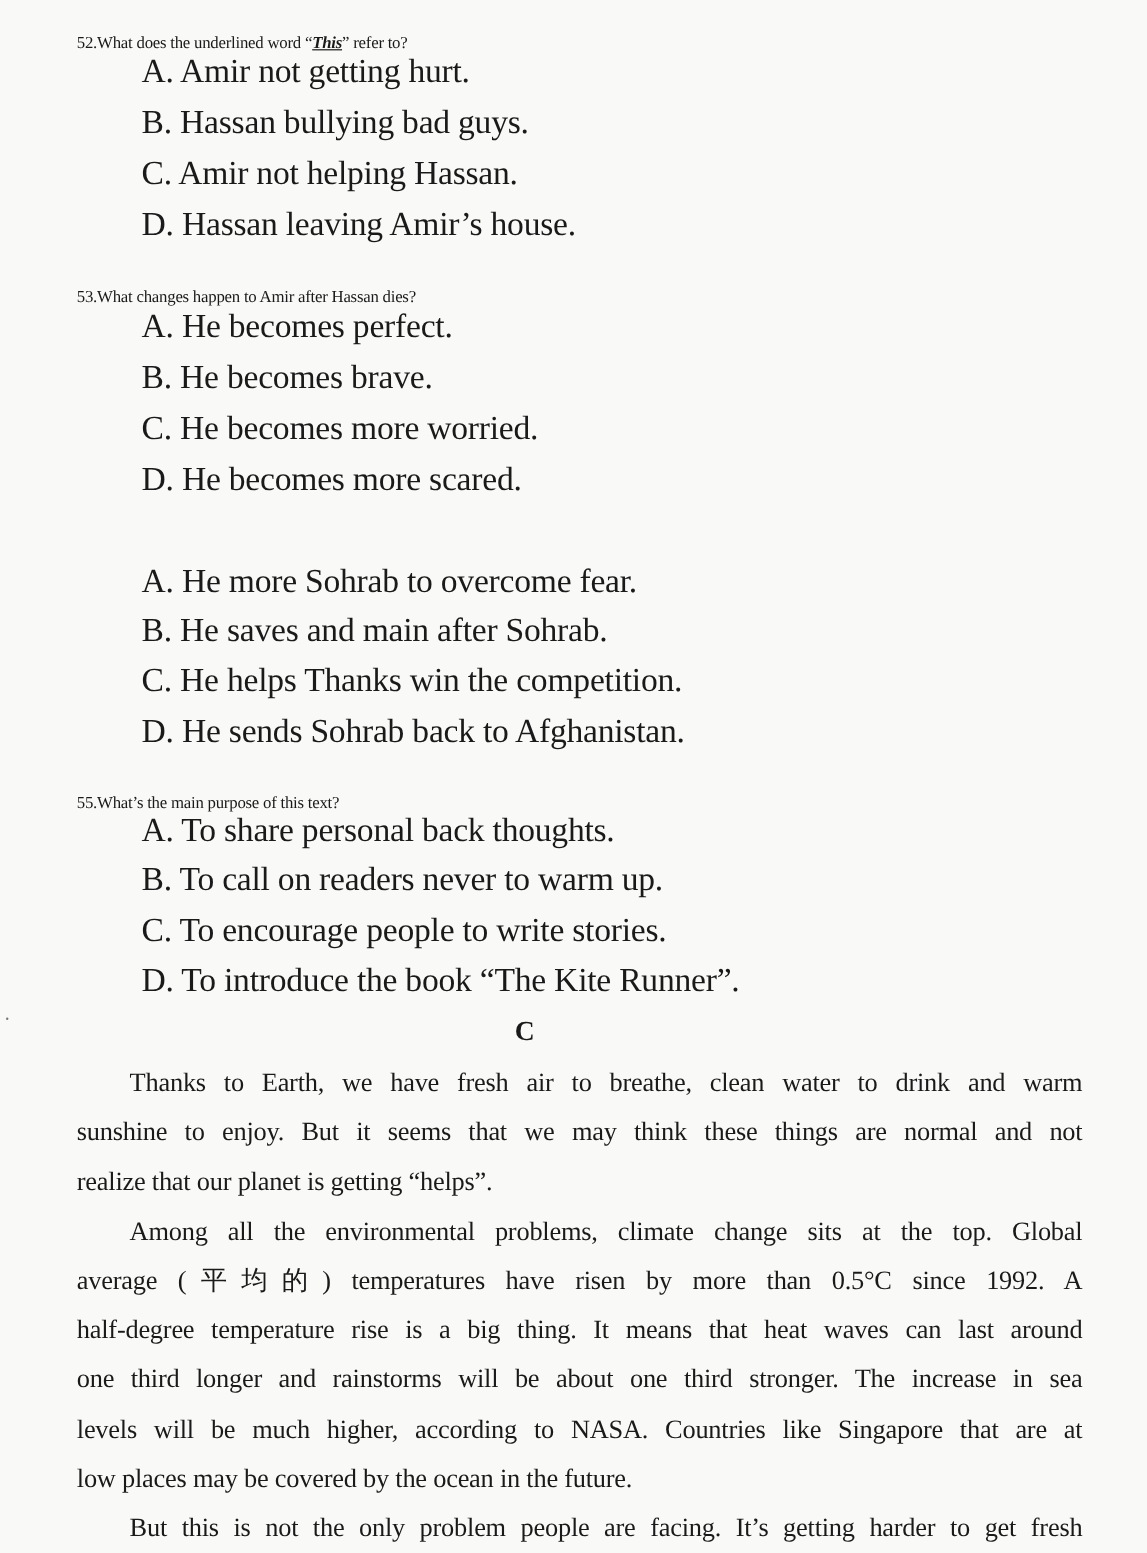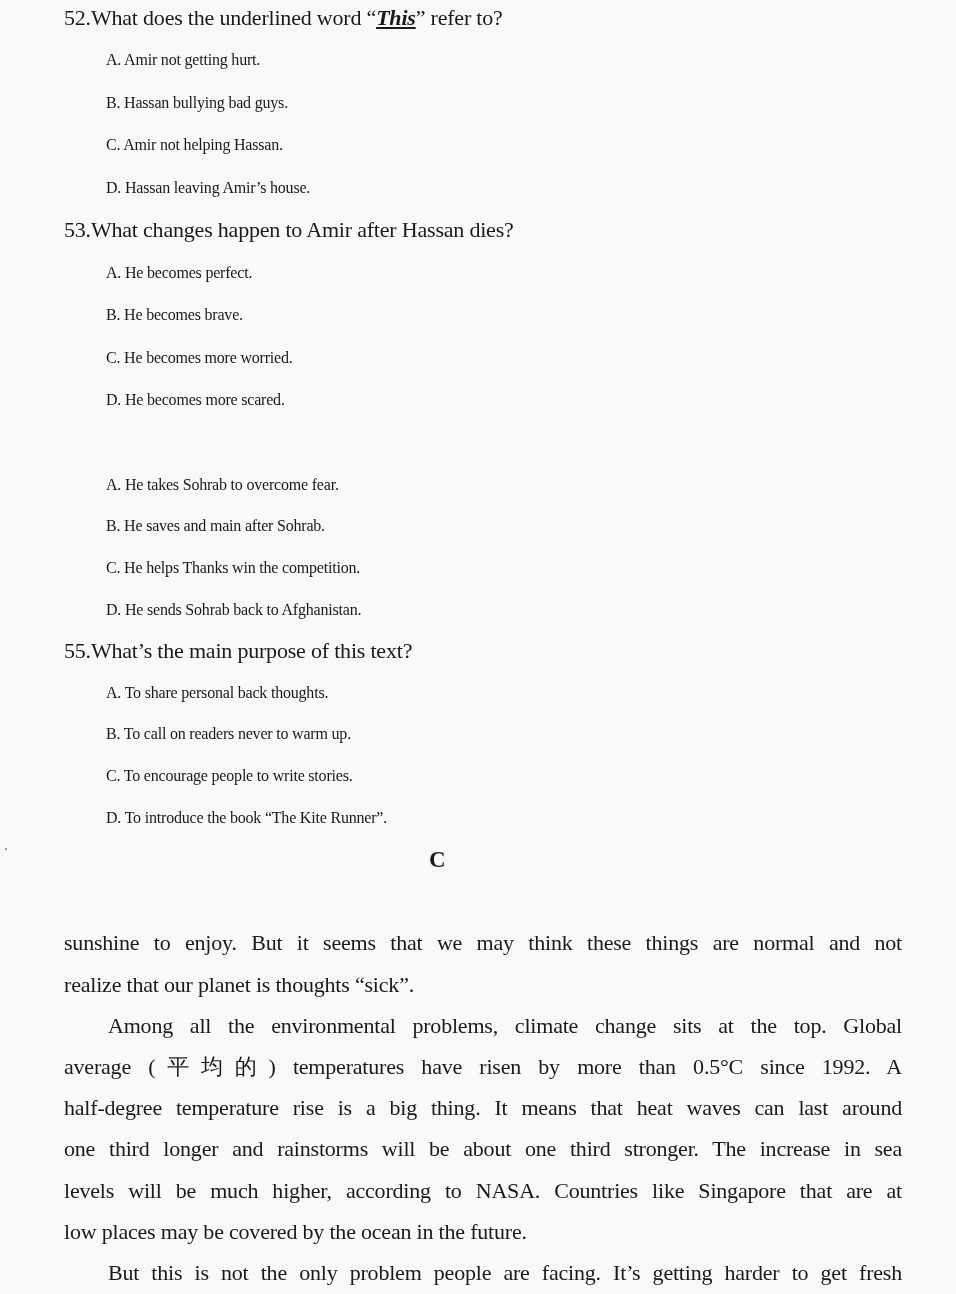--- a/index.html
+++ b/index.html
@@ -6,26 +6,27 @@
   body {
     width: 956px; height: 1294px; overflow: hidden;
     background: #f9f9f7;
     font-family: "Liberation Serif", "DejaVu Serif", serif;
     color: #1a1a1a;
     position: relative;
   }
   .page { position: absolute; left: 0; top: 0; width: 956px; height: 1294px; }
   .q {
     position: absolute; left: 64px;
-    font-size: 22px; line-height: 30px; white-space: nowrap;
+    font-size: 14px; line-height: 30px; white-space: nowrap;
     letter-spacing: -0.2px;
+    margin-top: 19px;
   }
   .opt {
-    position: absolute; left: 106px;
-    font-size: 16px; line-height: 30px; white-space: nowrap;
+    position: absolute; left: 118px;
+    font-size: 28px; line-height: 30px; white-space: nowrap;
     letter-spacing: -0.2px;
   }
   .under { font-weight: bold; font-style: italic; text-decoration: underline; }
   .section {
     position: absolute; left: 429px; top: 845px;
     font-size: 23px; font-weight: bold; line-height: 30px;
   }
   .para-line {
     position: absolute; left: 64px; width: 838px;
     font-size: 22px; line-height: 30px; white-space: nowrap;
@@ -46,37 +47,38 @@
   <div class="opt" style="top:88px">B. Hassan bullying bad guys.</div>
   <div class="opt" style="top:130px">C. Amir not helping Hassan.</div>
   <div class="opt" style="top:173px">D. Hassan leaving Amir’s house.</div>
 
   <div class="q" style="top:215px"><span>53.</span><span>What changes happen to Amir after Hassan dies?</span></div>
   <div class="opt" style="top:258px">A. He becomes perfect.</div>
   <div class="opt" style="top:343px">C. He becomes more worried.</div>
   <div class="opt" style="top:300px">B. He becomes brave.</div>
   <div class="opt" style="top:385px">D. He becomes more scared.</div>
 
-  <div class="opt" style="top:470px">A. He takes Sohrab to overcome fear.</div>
+  <div class="opt" style="top:470px">A. He more Sohrab to overcome fear.</div>
   <div class="opt" style="top:511px">B. He saves and main after Sohrab.</div>
   <div class="opt" style="top:553px">C. He helps Thanks win the competition.</div>
   <div class="opt" style="top:595px">D. He sends Sohrab back to Afghanistan.</div>
 
   <div class="q" style="top:636px"><span>55.</span><span>What’s the main purpose of this text?</span></div>
   <div class="opt" style="top:678px">A. To share personal back thoughts.</div>
   <div class="opt" style="top:719px">B. To call on readers never to warm up.</div>
   <div class="opt" style="top:761px">C. To encourage people to write stories.</div>
   <div class="opt" style="top:803px">D. To introduce the book “The Kite Runner”.</div>
 
   <div class="dot"></div>
 
   <div class="section">C</div>
 
+  <div class="para-line indent" style="top:887px">Thanks to Earth, we have fresh air to breathe, clean water to drink and warm</div>
   <div class="para-line" style="top:928px">sunshine to enjoy. But it seems that we may think these things are normal and not</div>
-  <div class="para-line last" style="top:970px">realize that our planet is thoughts “sick”.</div>
+  <div class="para-line last" style="top:970px">realize that our planet is getting “helps”.</div>
   <div class="para-line indent" style="top:1011px">Among all the environmental problems, climate change sits at the top. Global</div>
   <div class="para-line" style="top:1052px">average (平均的) temperatures have risen by more than 0.5°C since 1992. A</div>
   <div class="para-line" style="top:1093px">half-degree temperature rise is a big thing. It means that heat waves can last around</div>
   <div class="para-line" style="top:1134px">one third longer and rainstorms will be about one third stronger. The increase in sea</div>
   <div class="para-line" style="top:1176px">levels will be much higher, according to NASA. Countries like Singapore that are at</div>
   <div class="para-line last" style="top:1217px">low places may be covered by the ocean in the future.</div>
   <div class="para-line indent" style="top:1258px">But this is not the only problem people are facing. It’s getting harder to get fresh</div>
 
 </div>
 

